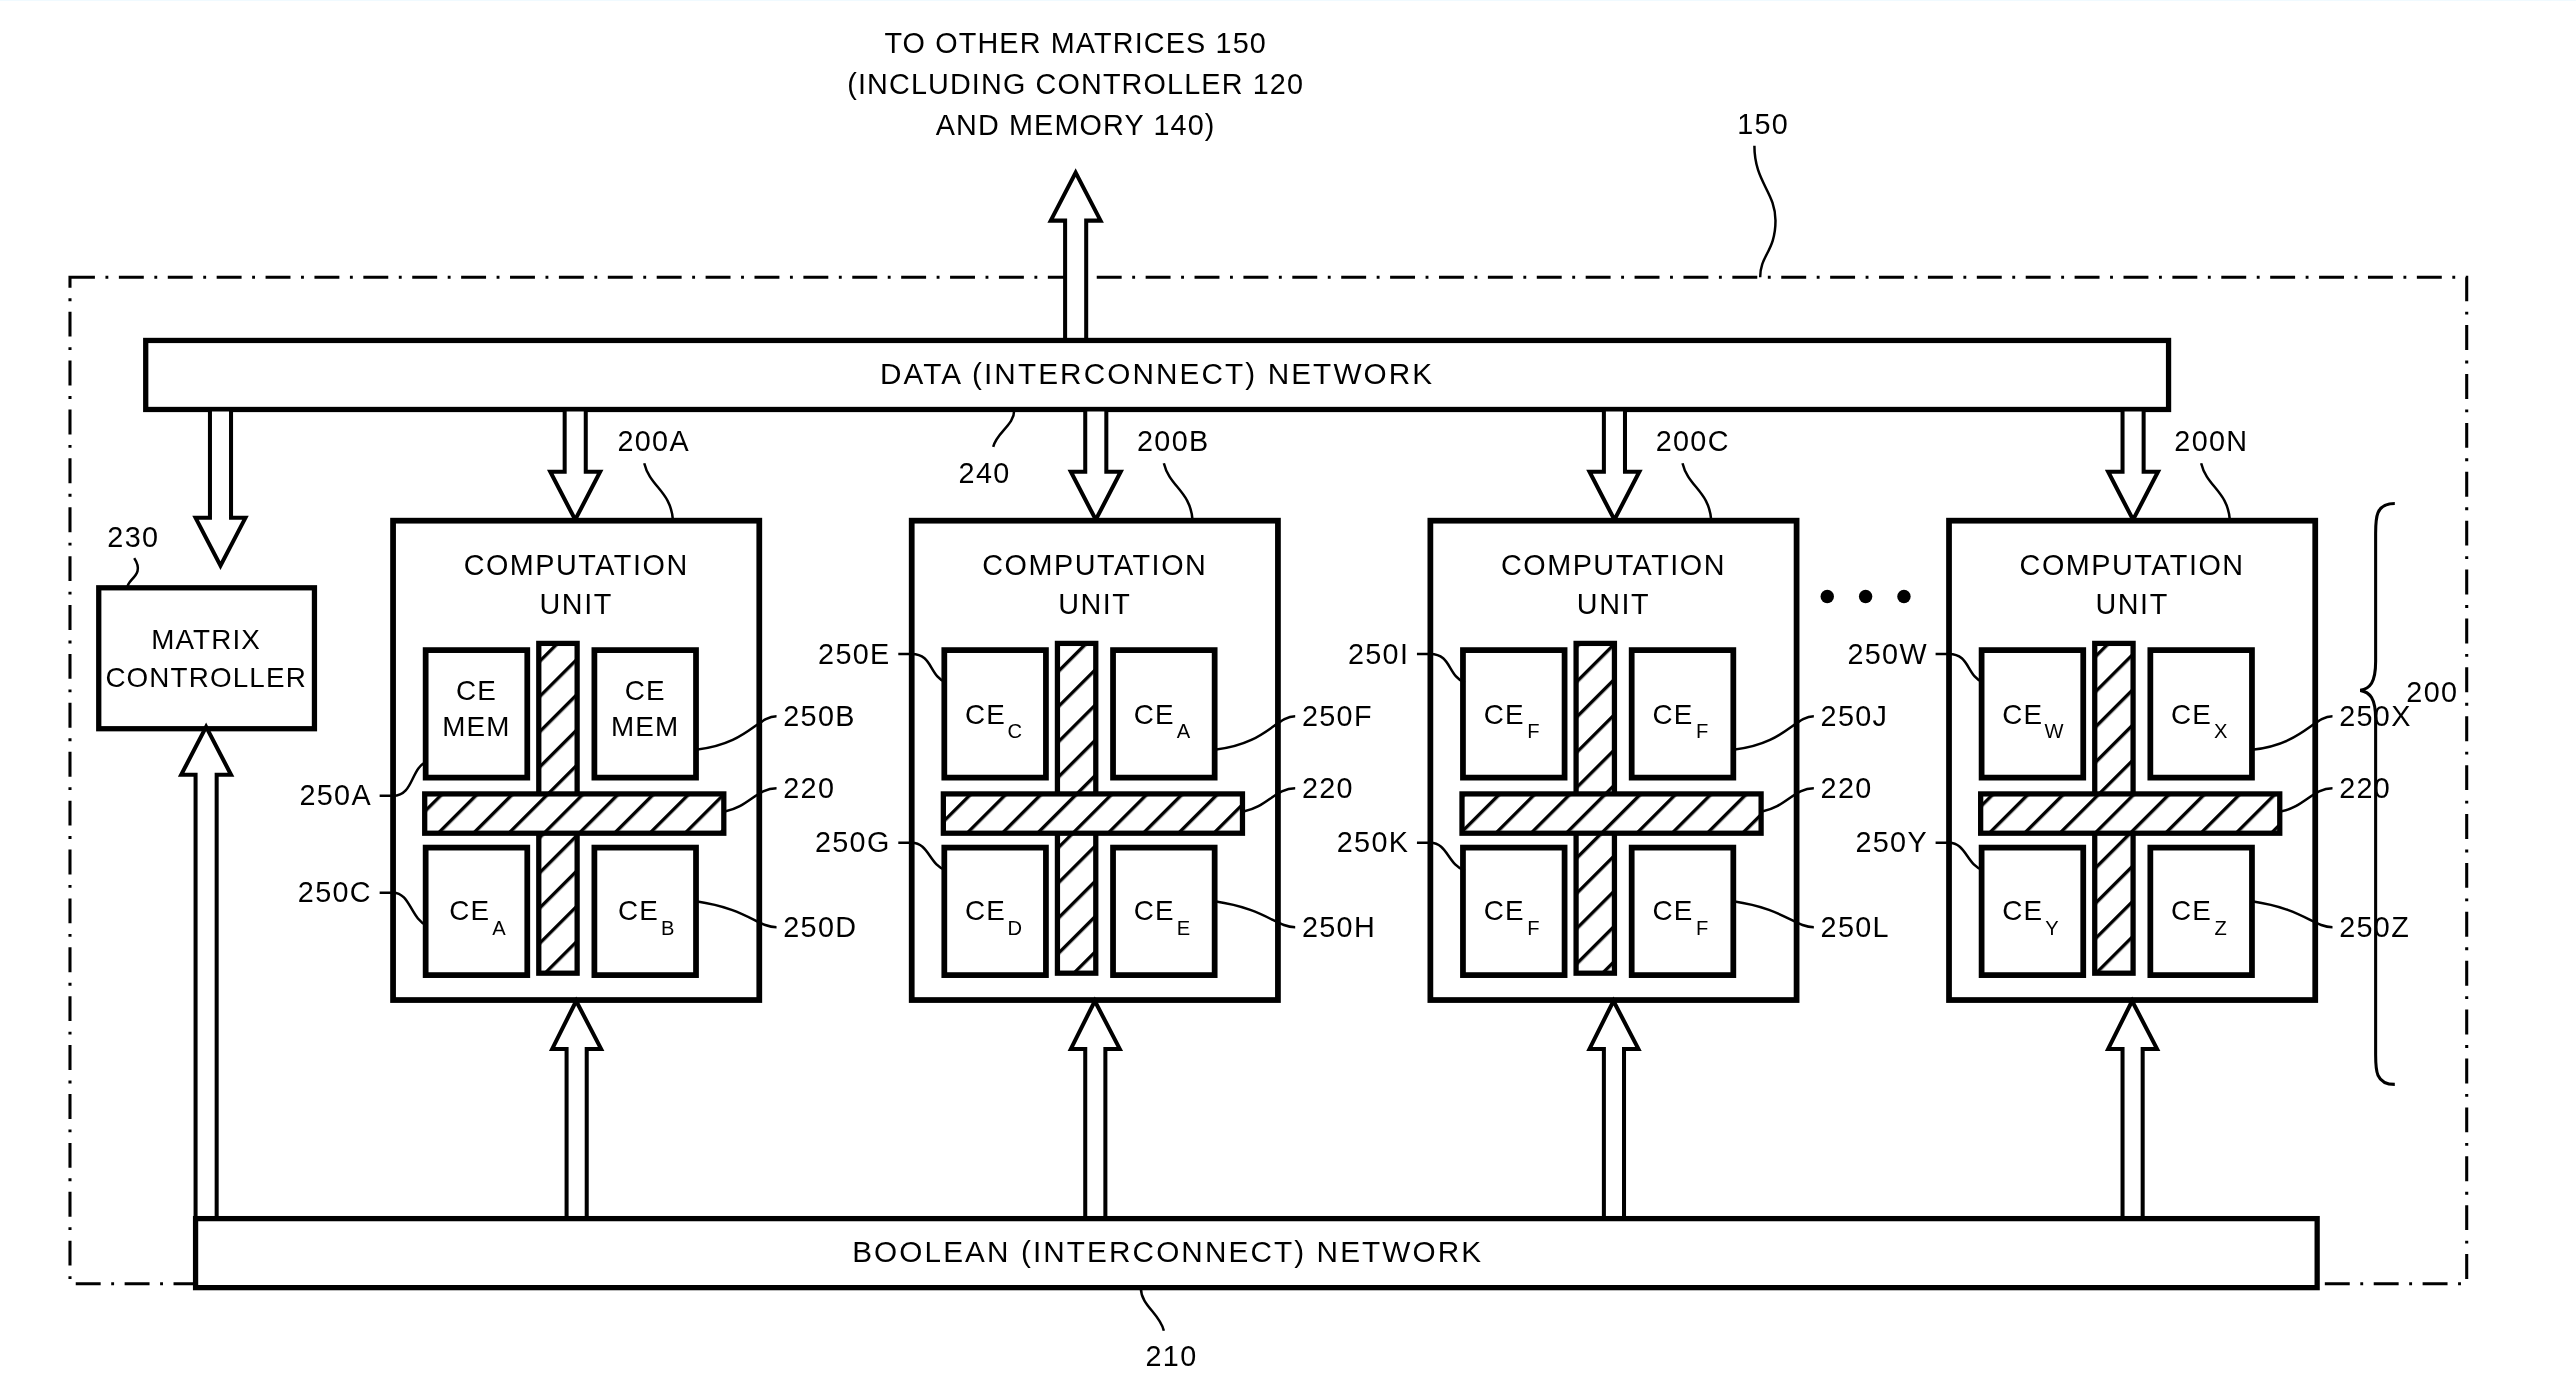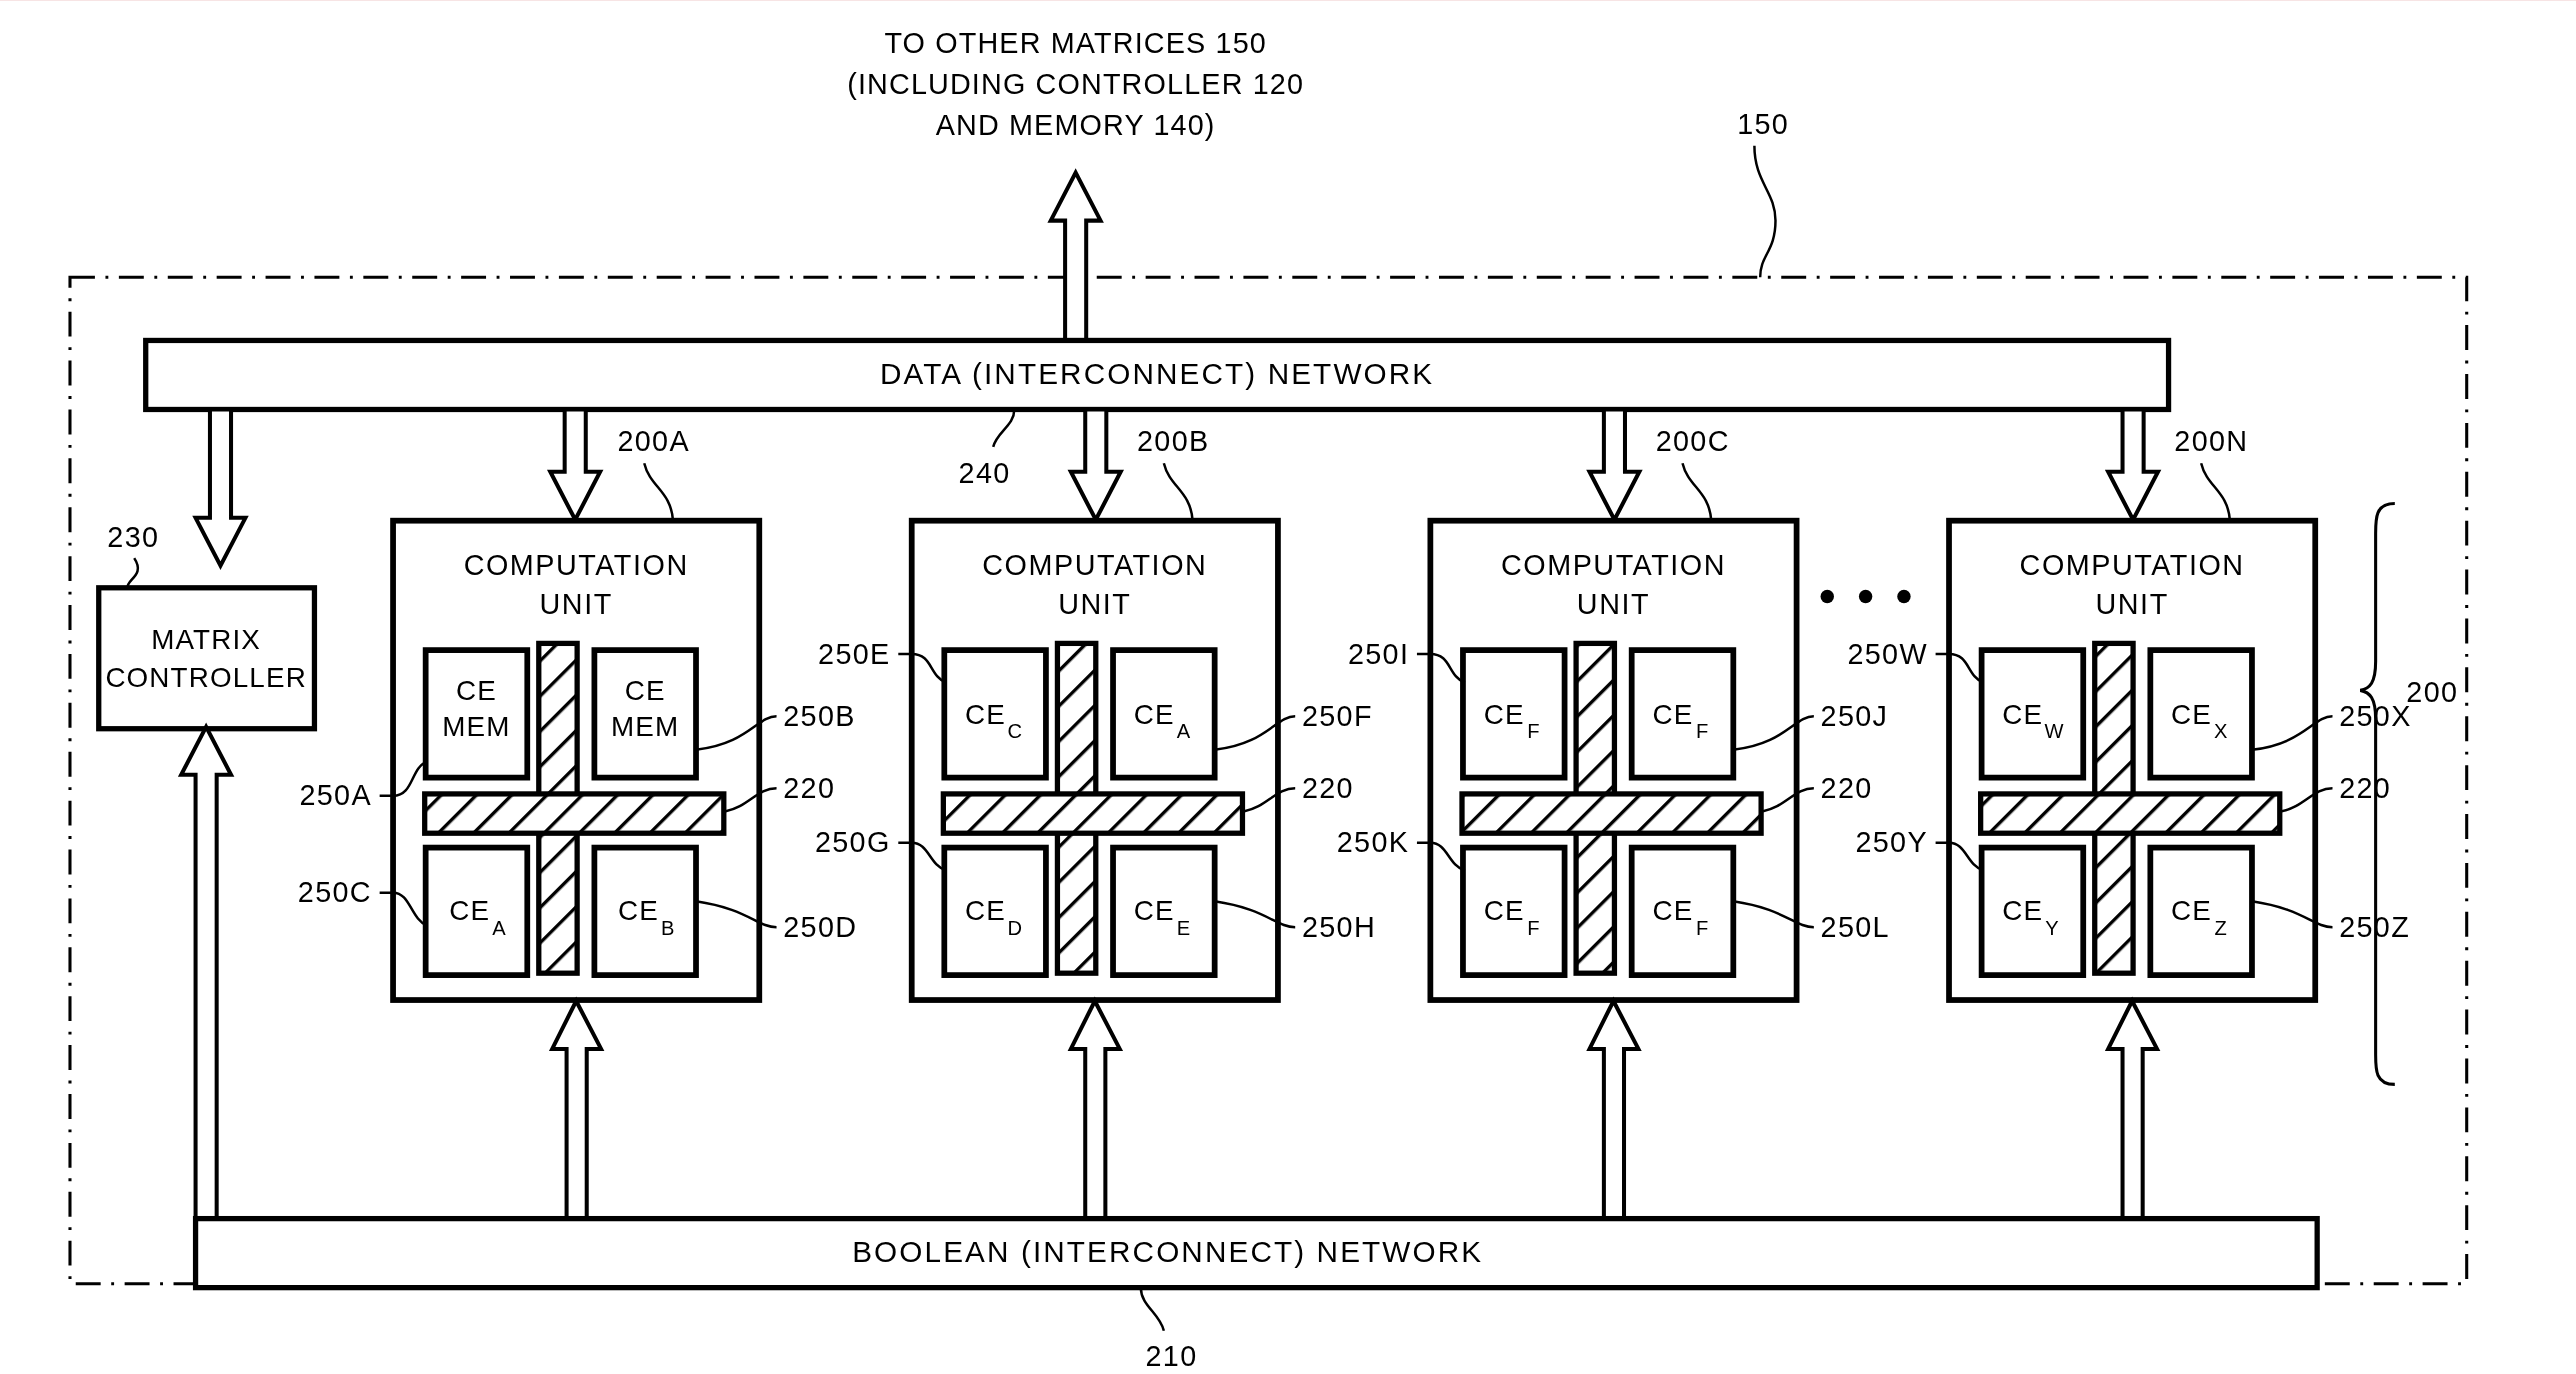--- a/index.html
+++ b/index.html
@@ -7,21 +7,21 @@
     padding: 0;
     background: #ffffff;
   }
   body {
     font-family: "Liberation Sans", sans-serif;
   }
   #root {
     position: relative;
     width: 2576px;
     height: 1375px;
-    background: #b91c1c;
+    background: #7dd3fc;
     overflow: hidden;
   }
   svg#figure {
     position: absolute;
     left: 0;
     top: 0;
     width: 2576px;
     height: 1375px;
   }
   .dg-text {

